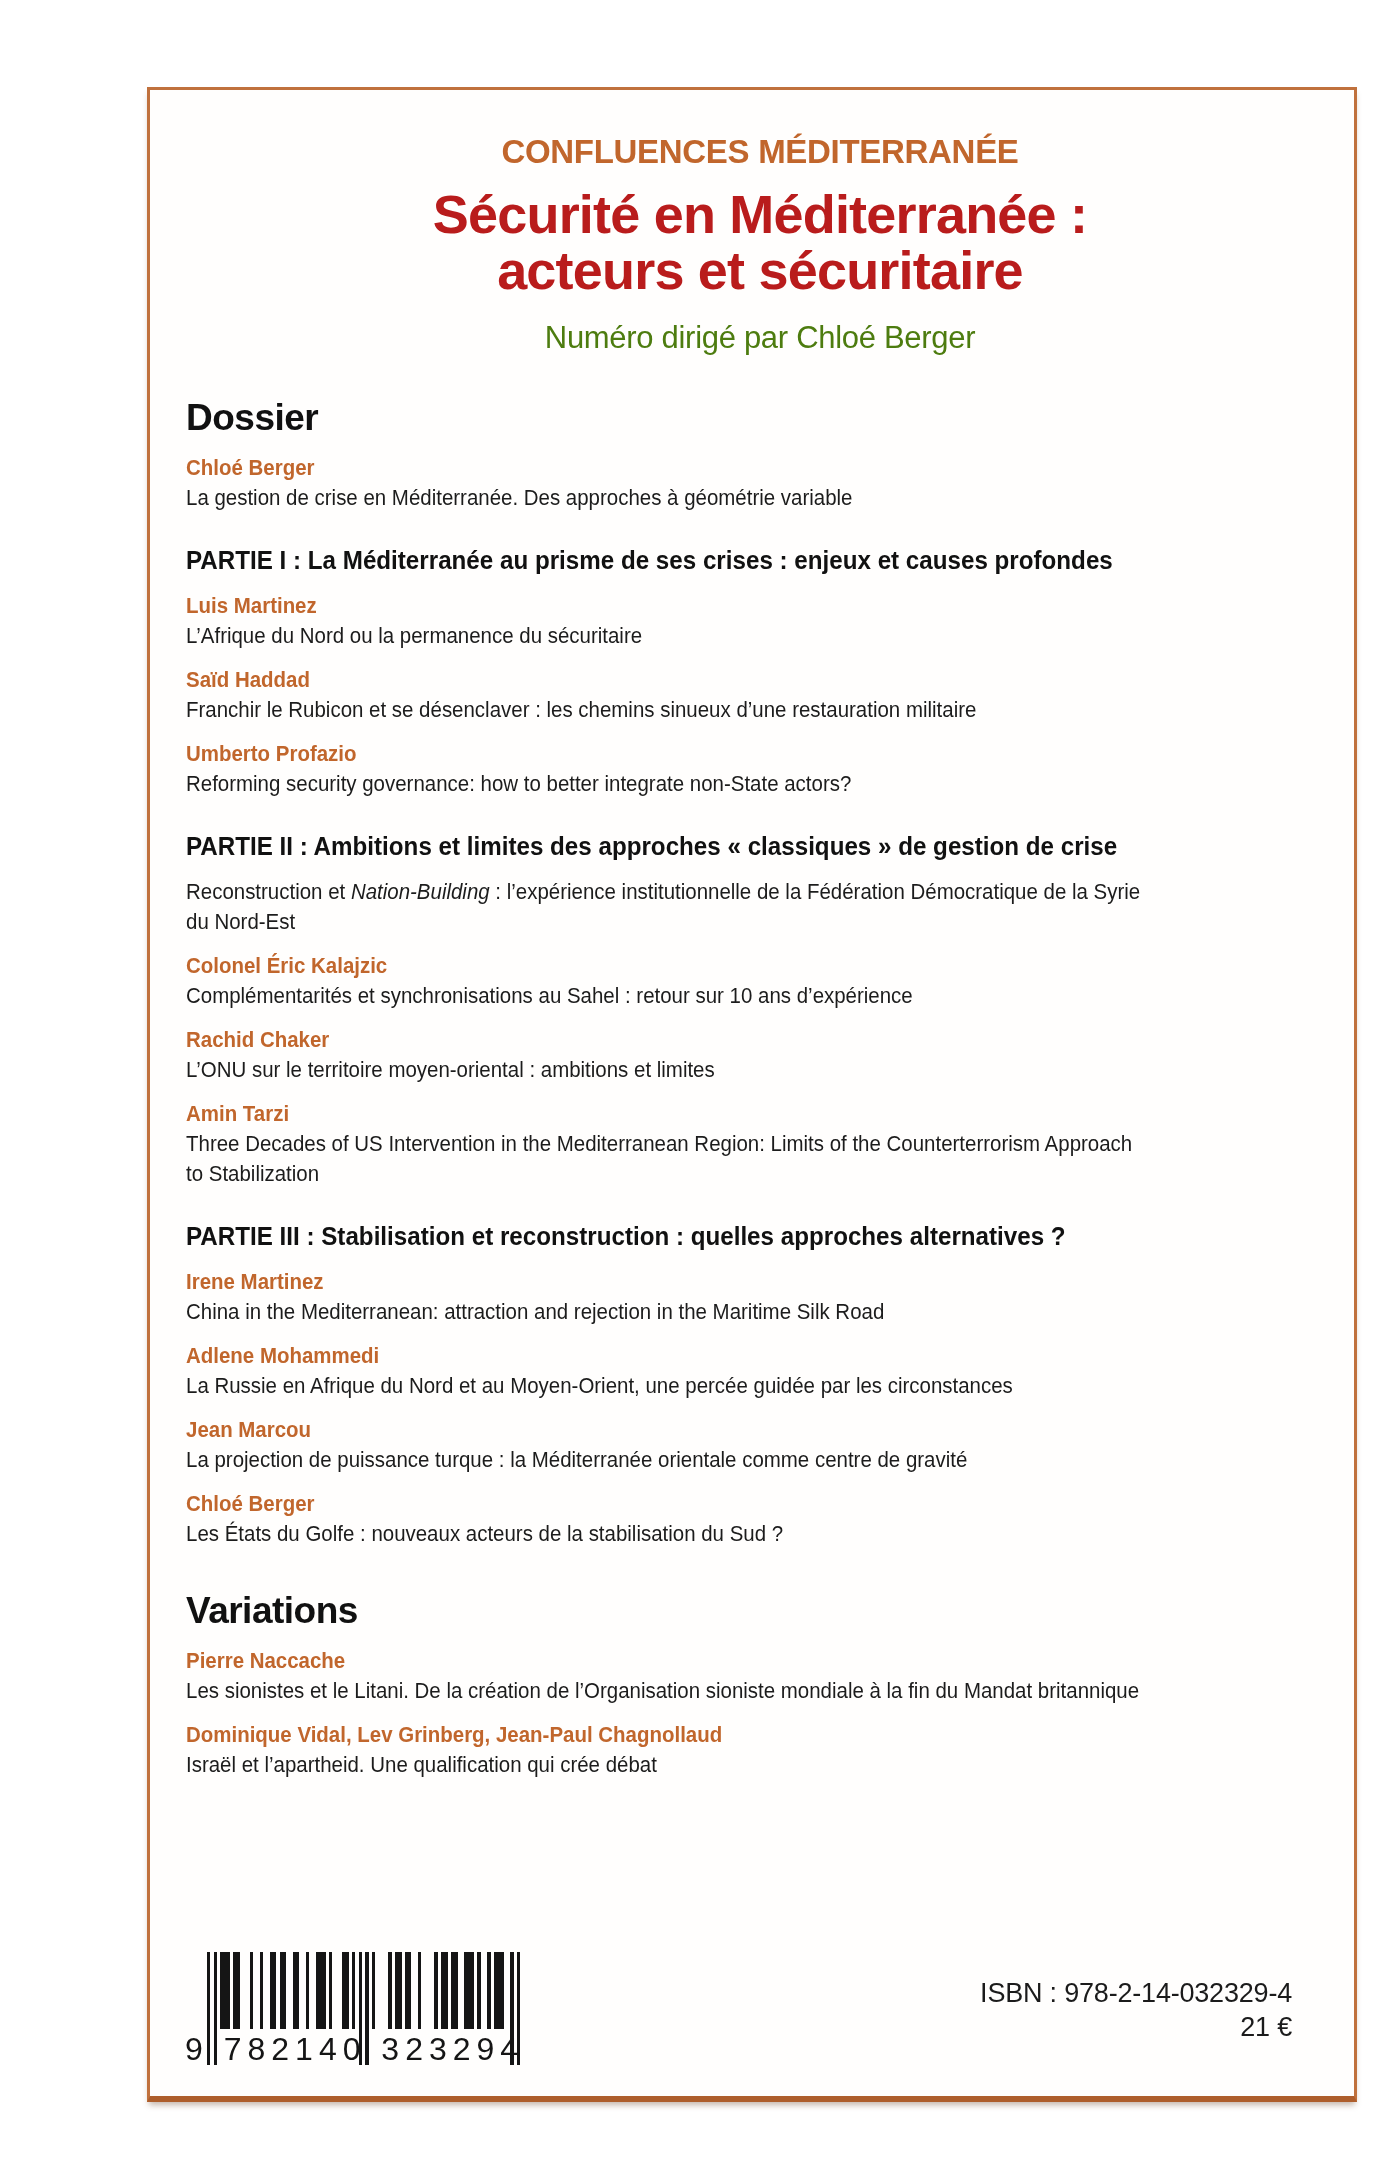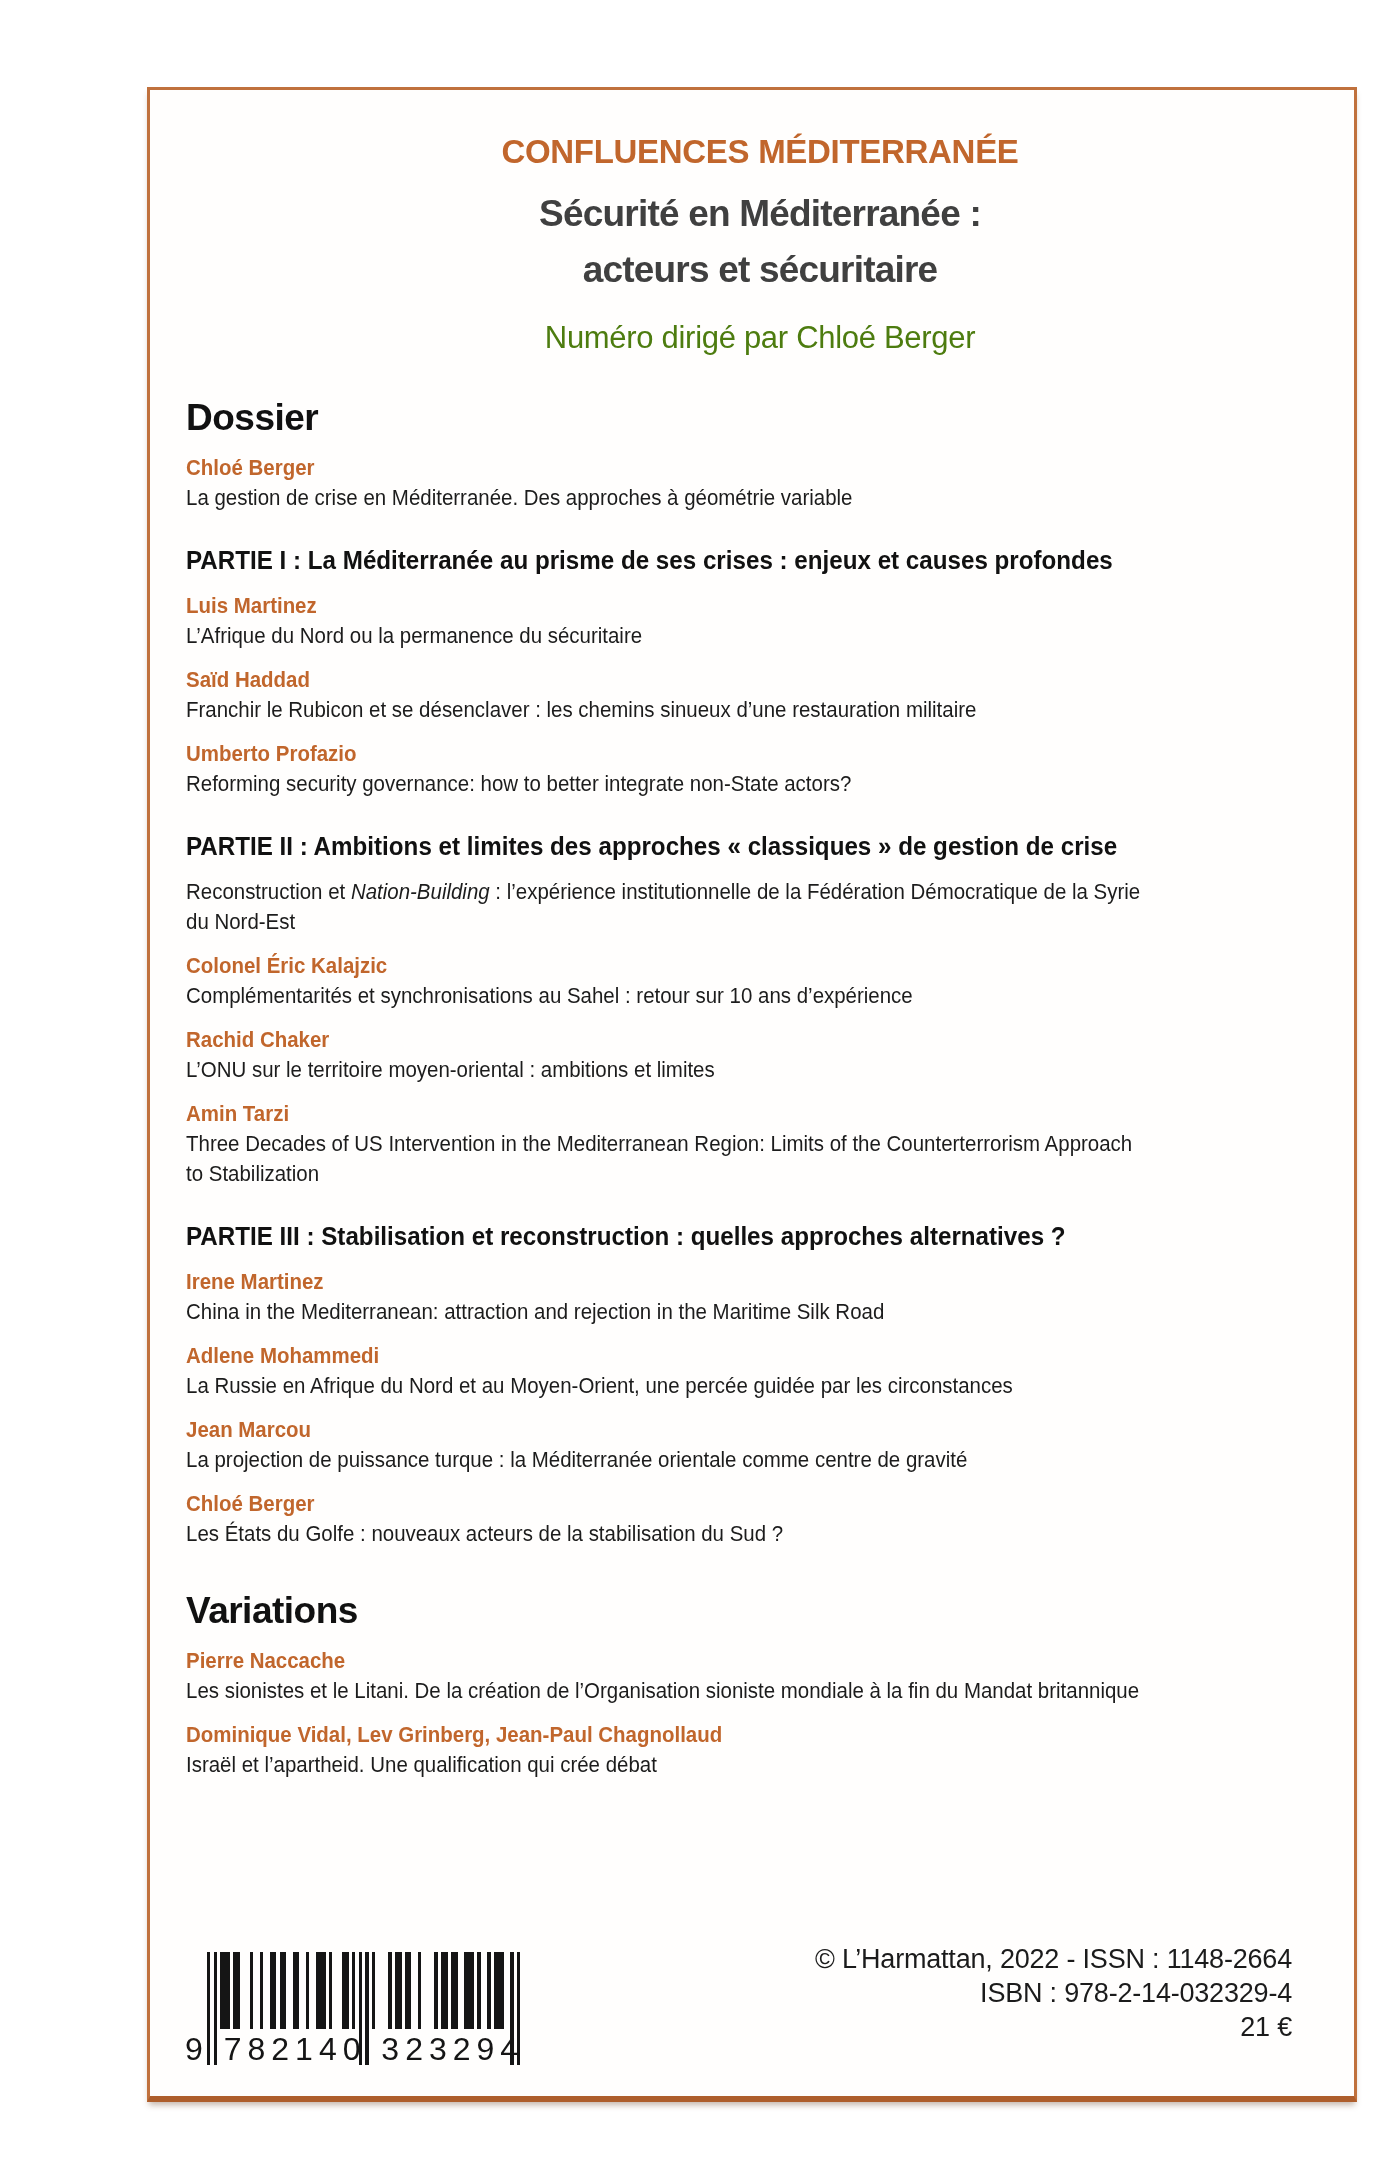--- a/index.html
+++ b/index.html
@@ -30,24 +30,24 @@
     font-weight: 700;
     font-size: 33px;
     line-height: 40px;
     letter-spacing: -0.3px;
   }
   .journal-name { margin-top: 42px; }
   .issue-line   { margin-top: 4px; }
   .cover-title {
     margin: 14px 0 0 0;
     text-align: center;
-    font-size: 37px;
+    font-size: 54px;
     line-height: 56px;
     font-weight: 700;
-    color: #404040;
+    color: #b91c1c;
     letter-spacing: -0.8px;
   }
   .editor-line {
     margin-top: 22px;
     text-align: center;
     font-size: 31px;
     color: #4d7c0f;
     letter-spacing: -0.3px;
   }
   
@@ -305,18 +305,17 @@
           <span class="m b"></span>
           <span class="m"></span>
           <span class="m"></span>
           <span class="m b g"></span>
           <span class="m g"></span>
           <span class="m b g"></span>
         </div>
       <div class="barcode-digits">9 782140 323294</div>
     </div>
     <div class="imprint">
-      <div>© L’Harmattan, 2022 - ISSN : 1148-2664</div>
       <div>ISBN : 978-2-14-032329-4</div>
       <div>21 €</div>
     </div>
   </div>
 </div>
 
 </body></html>

